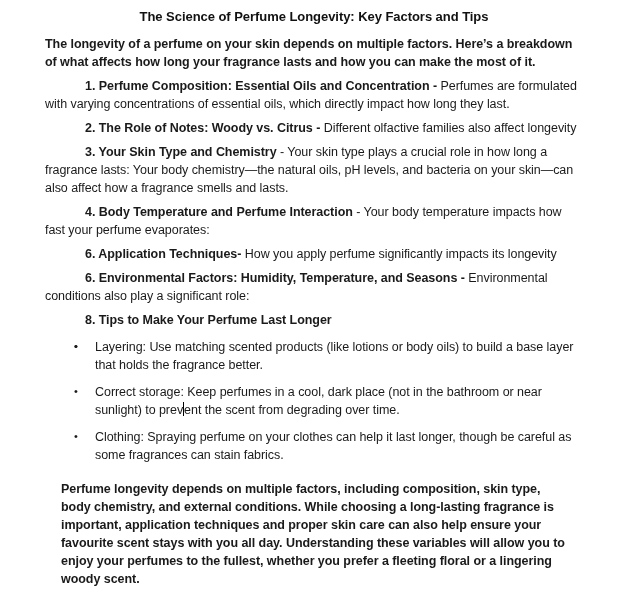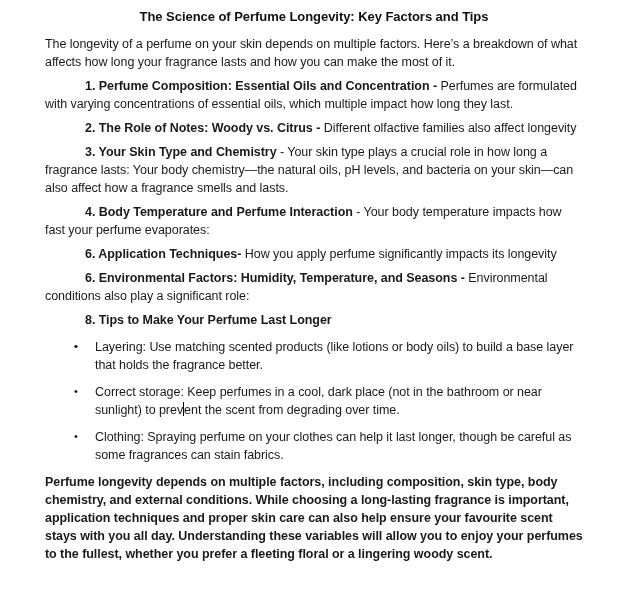--- a/index.html
+++ b/index.html
@@ -28,21 +28,21 @@
     line-height: 18px;
     font-weight: bold;
     text-align: center;
     margin: 0 0 9px 0;
     color: #111111;
   }
   .para {
     margin: 0 0 6px 0;
   }
   .para.bold {
-    font-weight: normal;
+    font-weight: bold;
   }
   .para strong {
     font-weight: bold;
     margin-left: 40px;
   }
   ul.bullets {
     list-style: none;
     margin: 3px 0 0 0;
     padding: 0;
   }
@@ -59,33 +59,33 @@
   }
   .caret {
     display: inline-block;
     width: 1px;
     height: 14px;
     background: #000000;
     vertical-align: -2px;
   }
   .conclusion {
     font-weight: bold;
-    margin: 0;
+    margin: 16px;
   }
 </style>
 </head>
 <body>
 
 <div class="page">
 
   <h1 class="doc-title">The Science of Perfume Longevity: Key Factors and Tips</h1>
 
   <p class="para bold">The longevity of a perfume on your skin depends on multiple factors. Here’s a breakdown of what affects how long your fragrance lasts and how you can make the most of it.</p>
 
-  <p class="para"><strong>1. Perfume Composition: Essential Oils and Concentration -</strong> <span>Perfumes are formulated with varying concentrations of essential oils, which multiple impact how long they last.</span></p>
+  <p class="para"><strong>1. Perfume Composition: Essential Oils and Concentration -</strong> <span>Perfumes are formulated with varying concentrations of essential oils, which directly impact how long they last.</span></p>
 
   <p class="para"><strong>2. The Role of Notes: Woody vs. Citrus -</strong> <span>Different olfactive families also affect longevity</span></p>
 
   <p class="para"><strong>3. Your Skin Type and Chemistry</strong> <span>- Your skin type plays a crucial role in how long a fragrance lasts: Your body chemistry—the natural oils, pH levels, and bacteria on your skin—can also affect how a fragrance smells and lasts.</span></p>
 
   <p class="para"><strong>4. Body Temperature and Perfume Interaction</strong> <span>- Your body temperature impacts how fast your perfume evaporates:</span></p>
 
   <p class="para"><strong>6. Application Techniques-</strong> <span>How you apply perfume significantly impacts its longevity</span></p>
 
   <p class="para"><strong>6. Environmental Factors: Humidity, Temperature, and Seasons -</strong> <span>Environmental conditions also play a significant role:</span></p>

